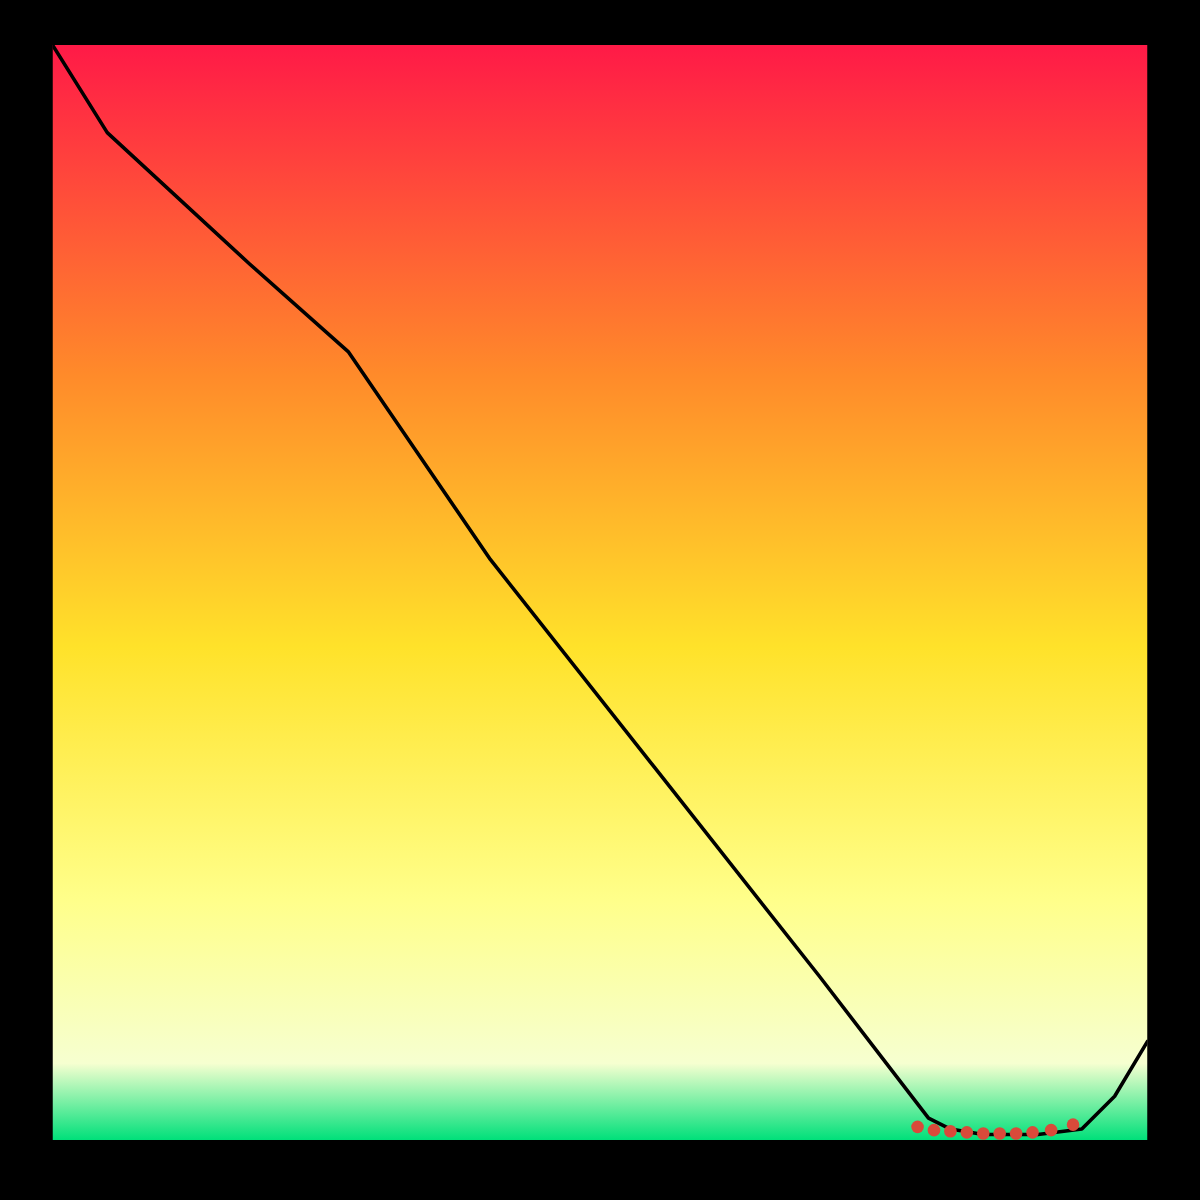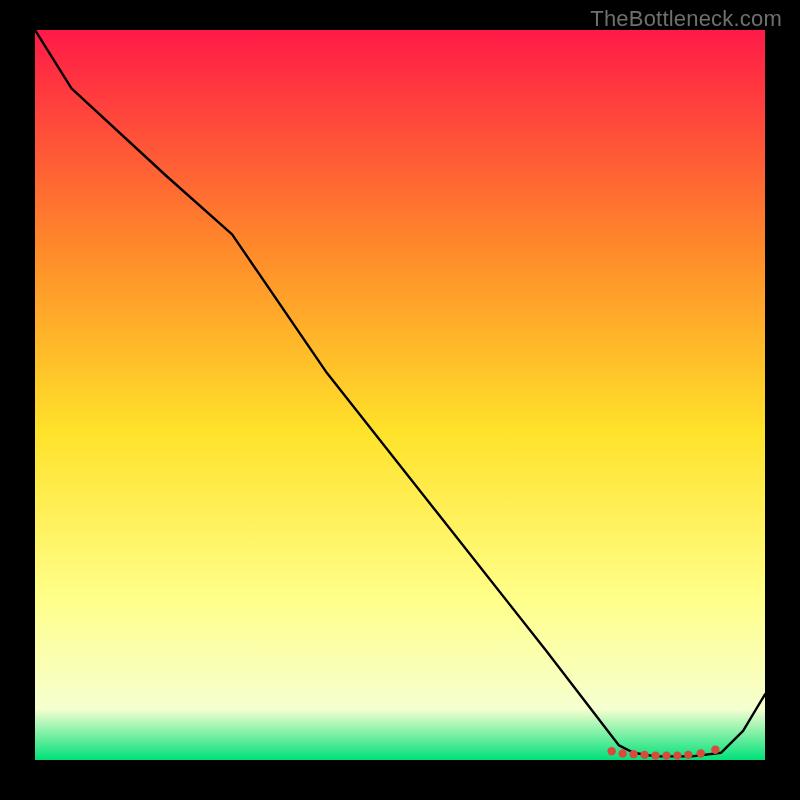--- a/index.html
+++ b/index.html
@@ -32,21 +32,20 @@
     top: 30px;
     width: 730px;
     height: 730px;
   }
   svg { display: block; }
 </style>
 </head>
 <body>
 
 <div class="frame">
-  <div class="watermark">TheBottleneck.com</div>
   <div class="plot">
     <svg id="chart-svg" width="730" height="730" viewBox="0 0 730 730">
       <defs>
         <linearGradient id="bg-grad" x1="0" y1="0" x2="0" y2="1">
           <stop id="g0" offset="0%" stop-color="#ff1a47"></stop>
           <stop id="g1" offset="30%" stop-color="#ff8a2a"></stop>
           <stop id="g2" offset="55%" stop-color="#ffe22a"></stop>
           <stop id="g3" offset="78%" stop-color="#ffff8a"></stop>
           <stop id="g4" offset="93%" stop-color="#f6ffd0"></stop>
           <stop id="g5" offset="100%" stop-color="#00e07a"></stop>

